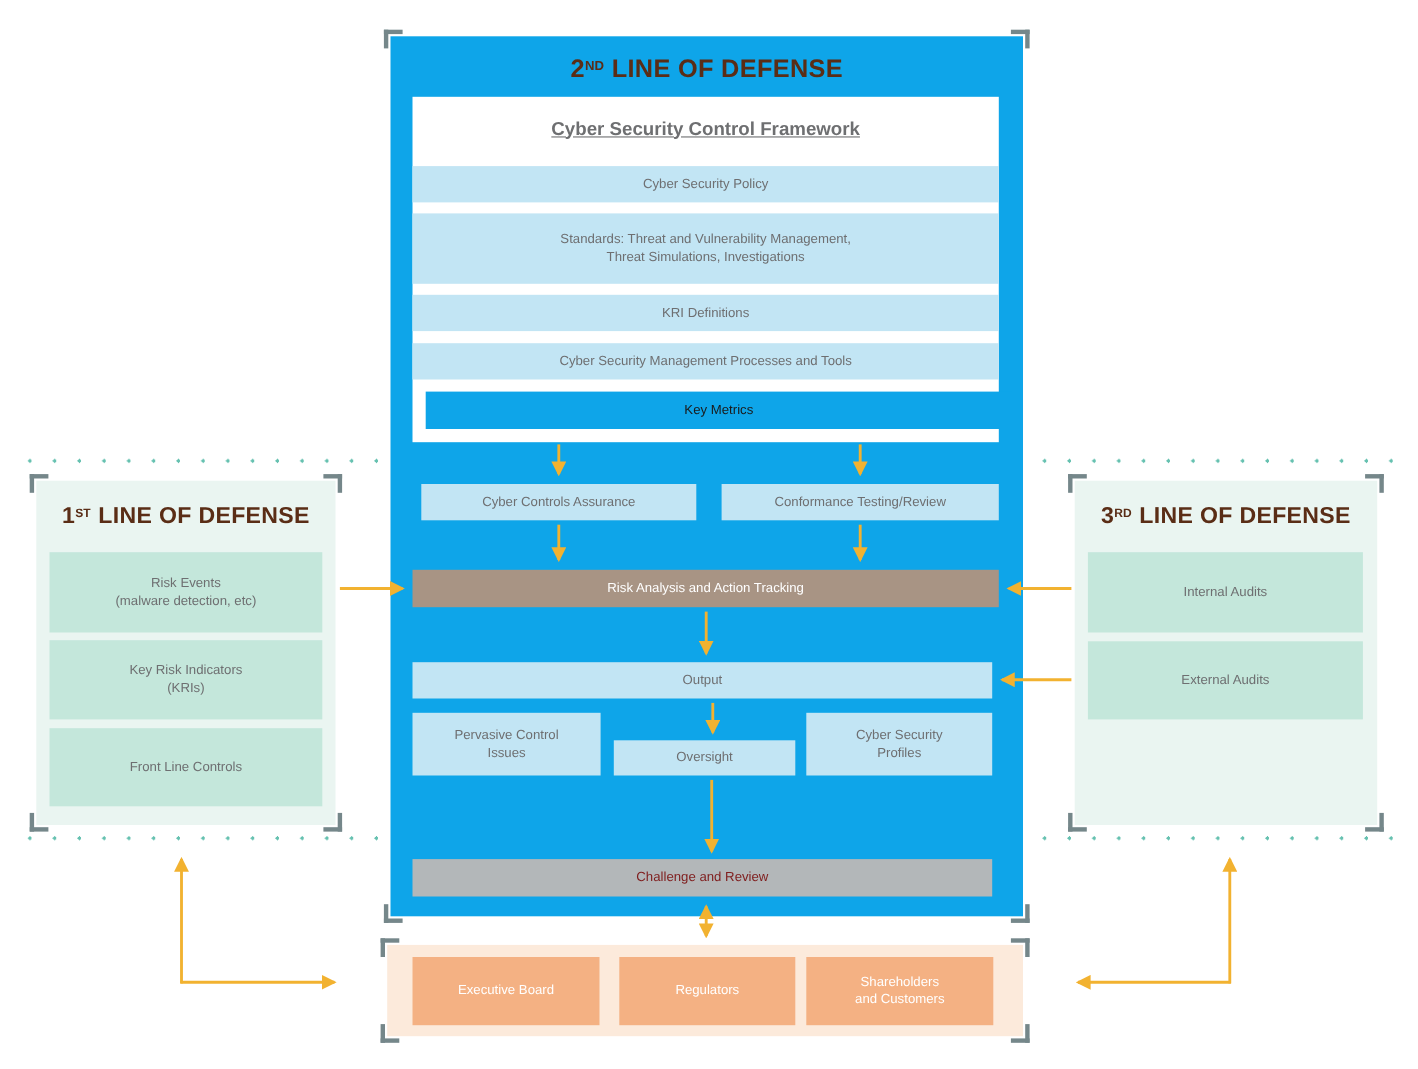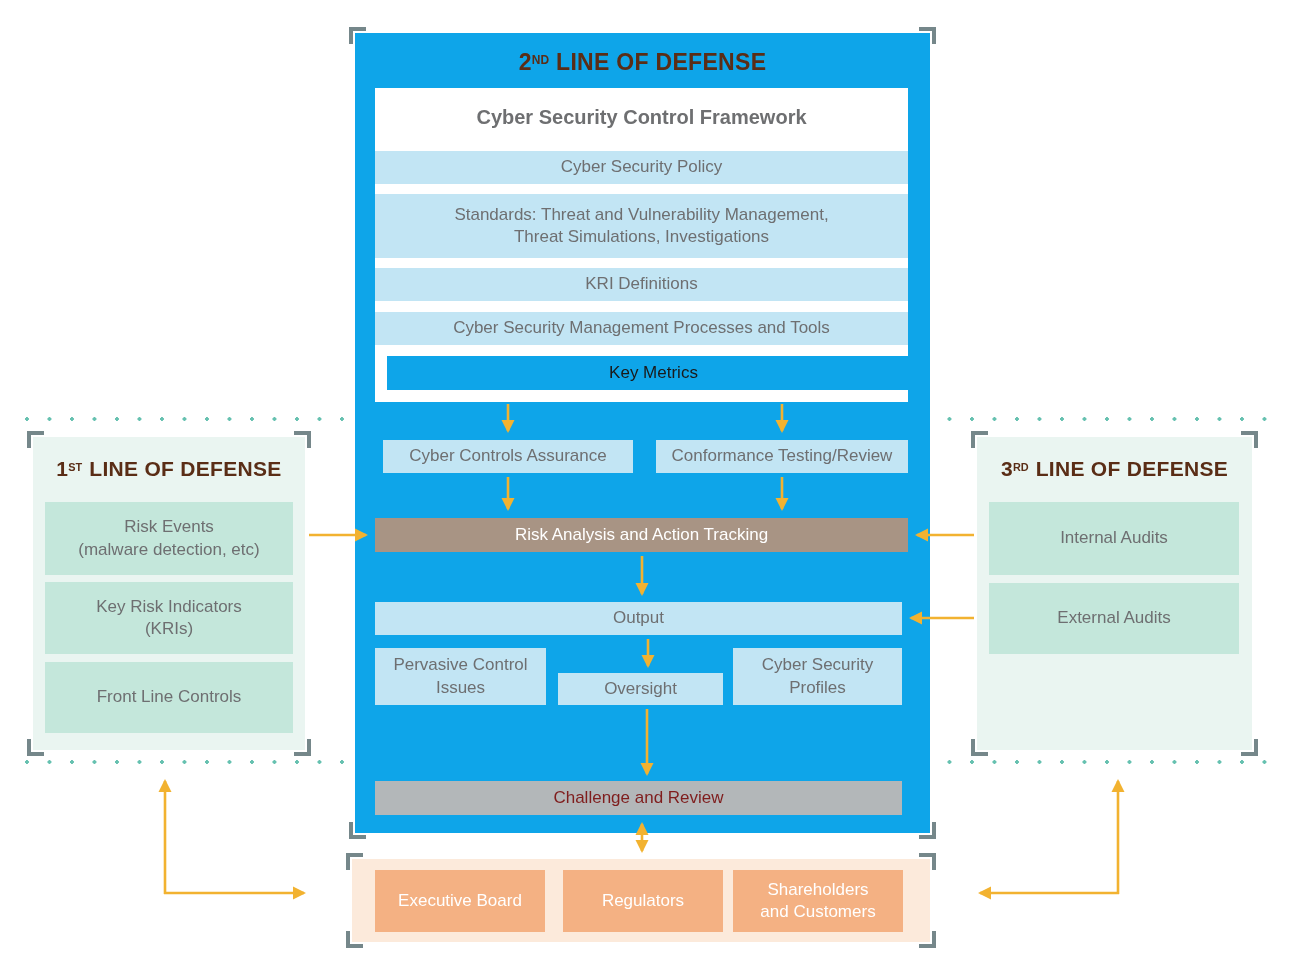--- a/index.html
+++ b/index.html
@@ -27,35 +27,35 @@
   .ptitle{
     position:absolute;left:0;right:0;margin:0;text-align:center;
     color:#5A2D16;font-weight:bold;font-size:23px;letter-spacing:.3px;white-space:nowrap;
   }
   .ptitle sup{font-size:0.52em;vertical-align:0.5em;letter-spacing:0;}
   .ptitle .rest{margin-left:7px;}
   .side-title{font-size:21px;}
   
   .box{
     position:absolute;display:flex;align-items:center;justify-content:center;
-    text-align:center;color:#6E6F71;font-size:17px;line-height:1.3;
+    text-align:center;color:#6E6F71;font-size:12px;line-height:1.3;
   }
   .box.pre{white-space:pre-line;}
   .blue{background:#C2E5F4;}
   .blue-dk{background:#0ea5e9;color:#1A1A1A;margin-left:12px;}
   .mint{background:#C4E7DB;}
   .orange{background:#F4B183;color:#ffffff;}
   .bar-brown{background:#A89484;color:#ffffff;}
   .bar-gray{background:#B3B7B9;color:#7f1d1d;}
   
   .fw-card{position:absolute;left:375px;top:88px;width:533px;height:314px;background:#ffffff;}
   .fw-header{
     position:absolute;left:0;top:0;width:100%;height:59px;
     display:flex;align-items:center;justify-content:center;
-    color:#6E6F71;font-size:20px;font-weight:bold;
+    color:#6E6F71;font-size:17px;font-weight:bold;text-decoration:underline;
   }
   .fw-bar{left:0;width:100%;}
   
   .arrows{position:absolute;left:0;top:0;pointer-events:none;}
 </style>
 </head>
 <body>
 
 <div class="canvas">
 

